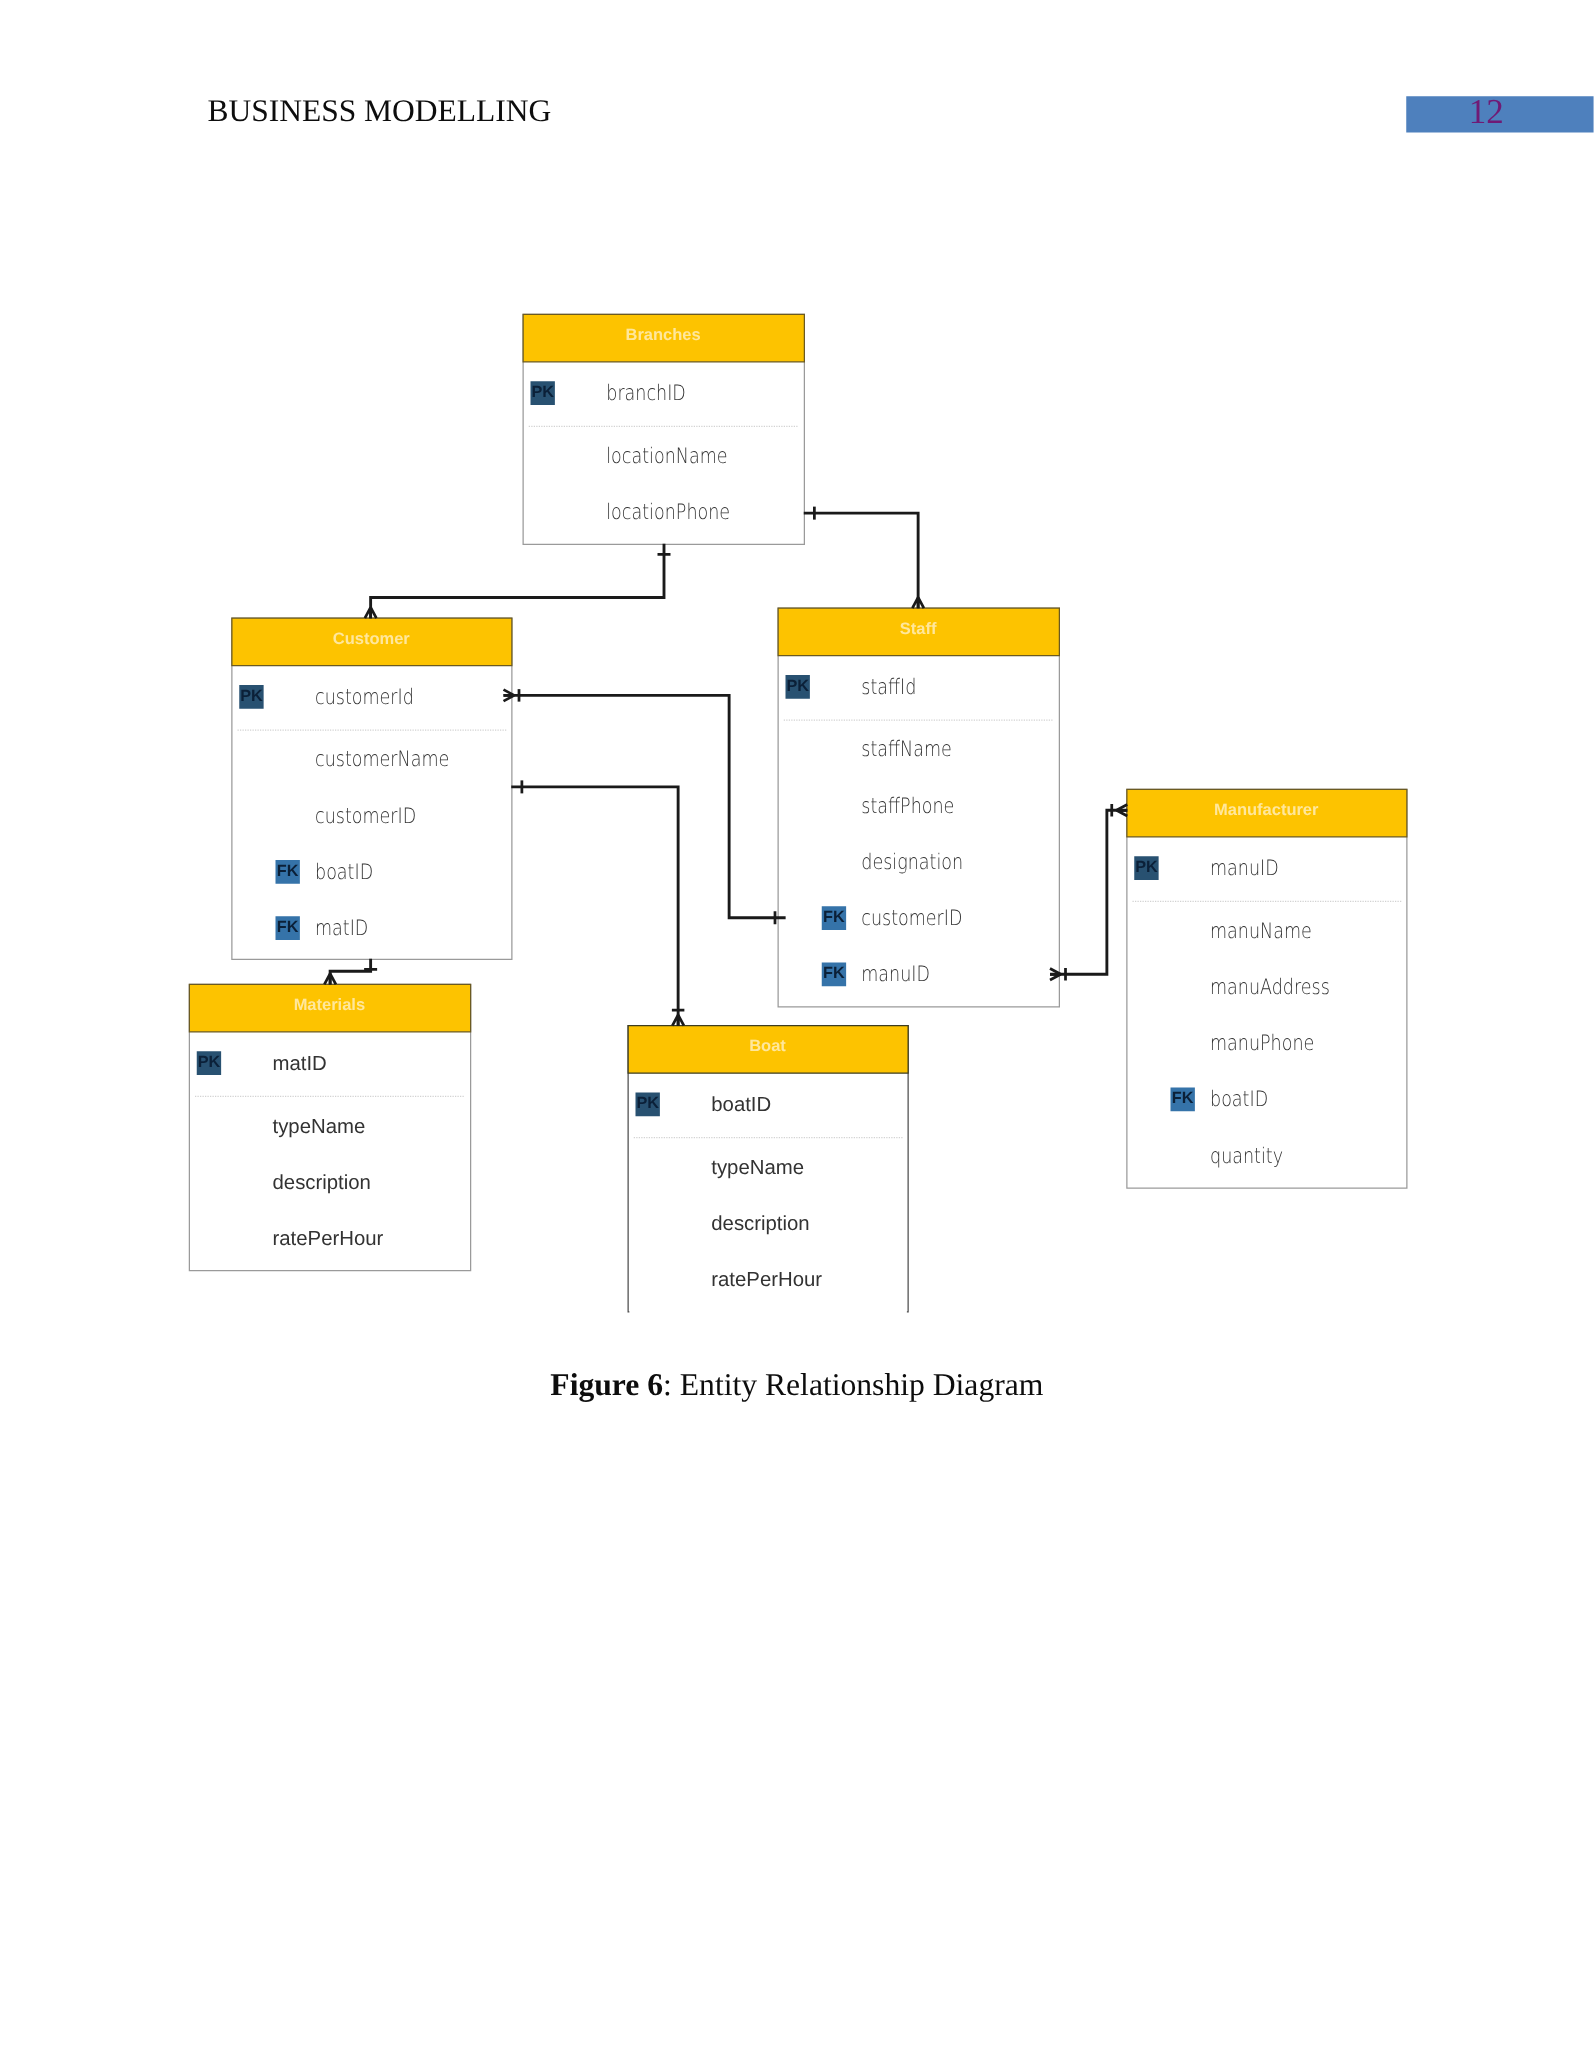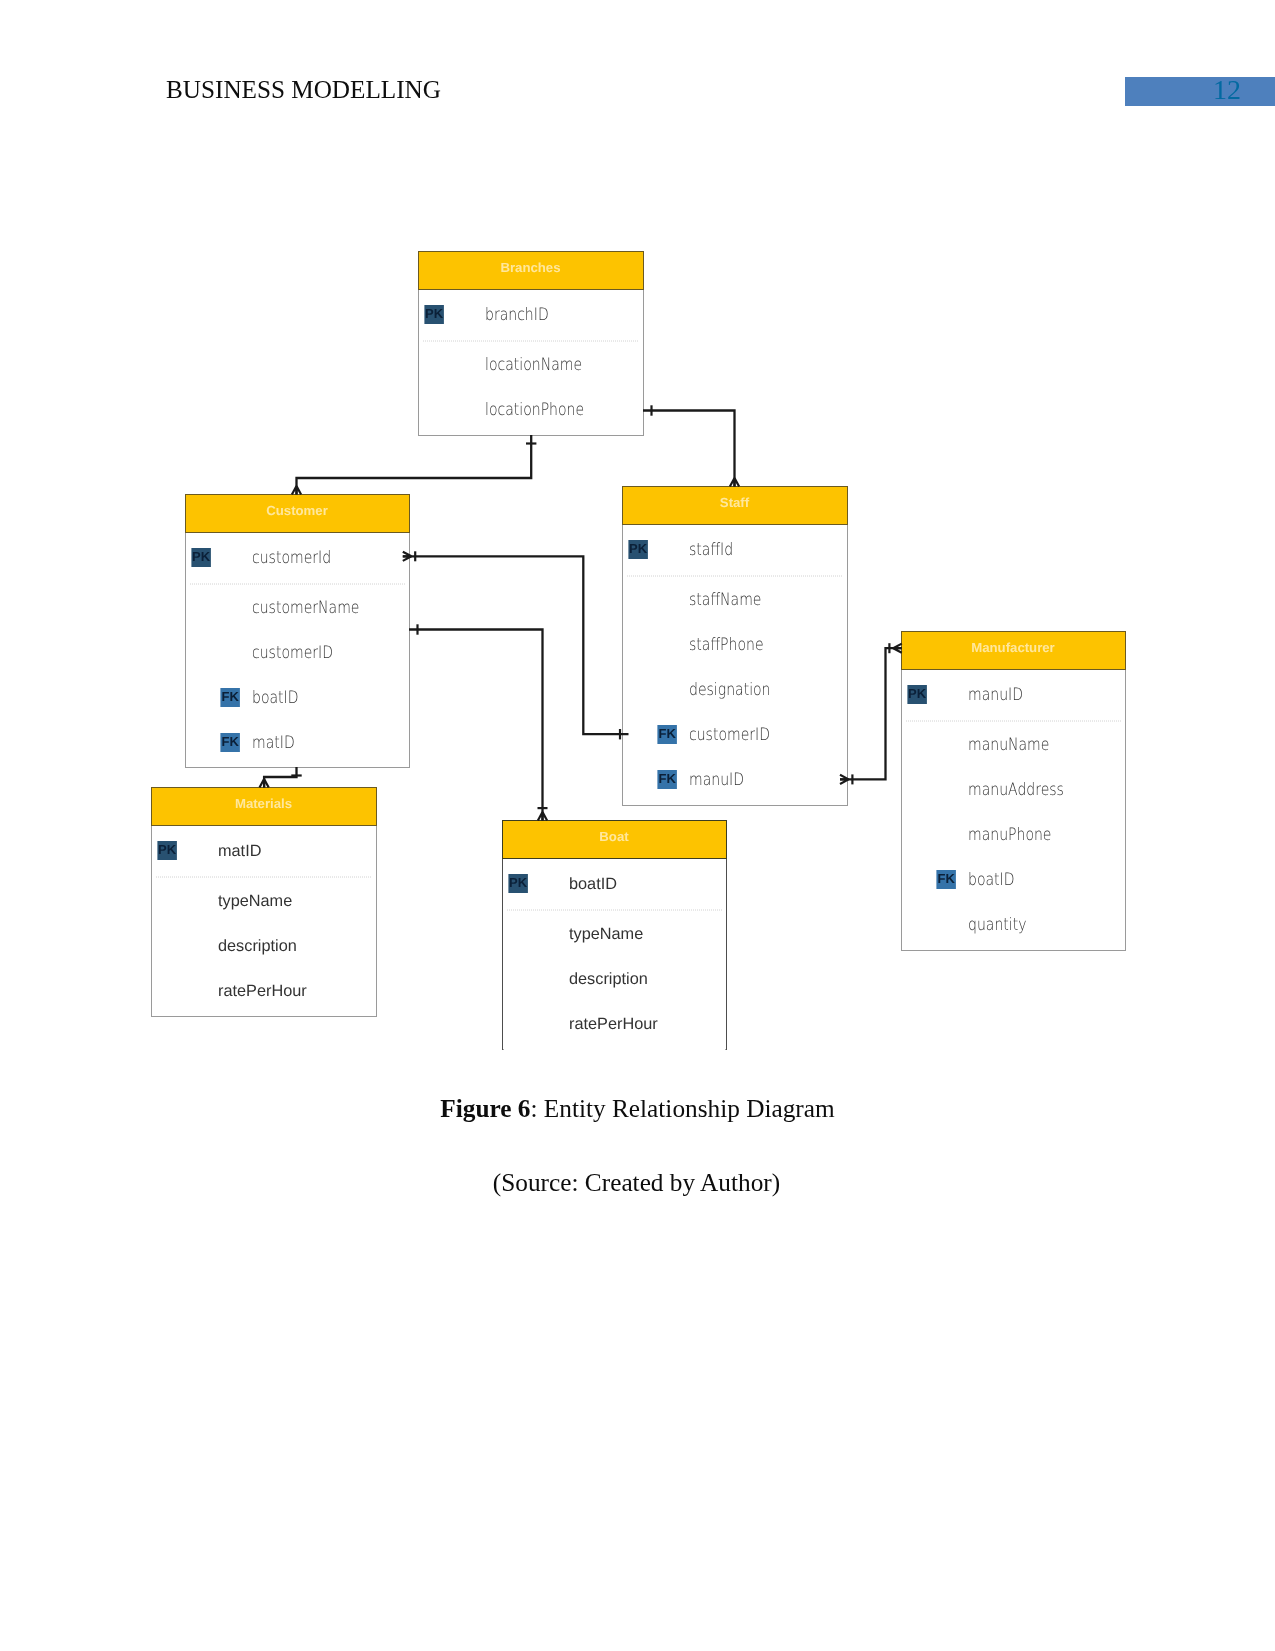--- a/index.html
+++ b/index.html
@@ -2,21 +2,21 @@
 <html><head>
 <meta charset="utf-8">
 <title>Business Modelling</title>
 <style>
   html,body{margin:0;padding:0;}
   body{width:1275px;height:1651px;background:#ffffff;position:relative;
        font-family:"Liberation Serif",serif;-webkit-font-smoothing:antialiased;}
   #page{position:absolute;left:0;top:0;width:1275px;height:1651px;overflow:hidden;}
   .hdr-text{position:absolute;left:166px;top:59px;font-size:25.2px;color:#0d0d0d;}
   .pagenum-box{position:absolute;left:1125px;top:60px;width:150px;height:29px;background:#4e80bd;}
-  .pagenum{position:absolute;left:1213px;top:58px;font-size:28px;color:#0369a1;line-height:29px;text-align:center;}
+  .pagenum{position:absolute;left:1175px;top:58px;font-size:28px;color:#701a75;line-height:29px;text-align:center;}
   .section-title{position:absolute;left:148px;top:150px;font-size:29.3px;font-weight:bold;color:#000;}
   .caption{position:absolute;width:1275px;text-align:center;font-size:25.3px;color:#0d0d0d;}
   #cap1{top:1077px;left:0px;}
   #cap2{top:1151px;left:-1px;}
   #diagram{position:absolute;left:0;top:0;}
   #diagram text{ text-rendering:geometricPrecision; }
   #page{ transform: translateZ(0); margin-top: 17px; }
   #diagram{ will-change: transform; }
 </style>
 </head>
@@ -147,14 +147,13 @@
           <path d="M 840 762.4 L 885.5 762.4 L 885.5 631.2 L 901.8 631.2" fill="none" stroke="#1a1a1a" stroke-width="2.3" stroke-linecap="butt" stroke-linejoin="miter"></path>
           <path d="M 848.6 762.4 L 840 762.4 M 848.6 762.4 L 840 757.8 M 848.6 762.4 L 840 767" fill="none" stroke="#1a1a1a" stroke-width="2.2" stroke-linecap="butt"></path>
           <path d="M 852.4 757.4 L 852.4 767.4" fill="none" stroke="#1a1a1a" stroke-width="2.2"></path>
           <path d="M 893.1999999999999 631.2 L 901.8 631.2 M 893.1999999999999 631.2 L 901.8 635.8000000000001 M 893.1999999999999 631.2 L 901.8 626.6" fill="none" stroke="#1a1a1a" stroke-width="2.2" stroke-linecap="butt"></path>
           <path d="M 889.4 636.2 L 889.4 626.2" fill="none" stroke="#1a1a1a" stroke-width="2.2"></path>
         </g>
       </g>
     </svg>
 
   <div class="caption" id="cap1"><b>Figure 6</b><span>: Entity Relationship Diagram</span></div>
-  <div class="caption" id="cap2">(Source: Created by Author)</div>
 </div>
 
 </body></html>

